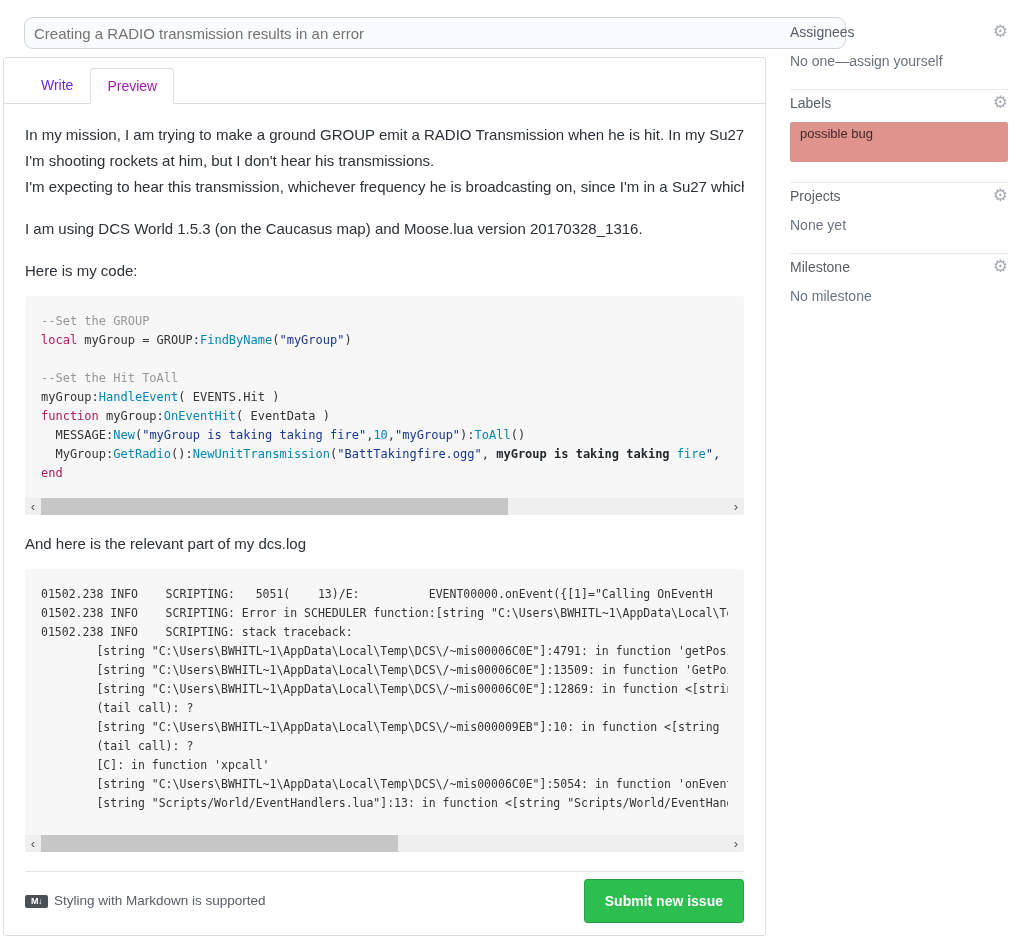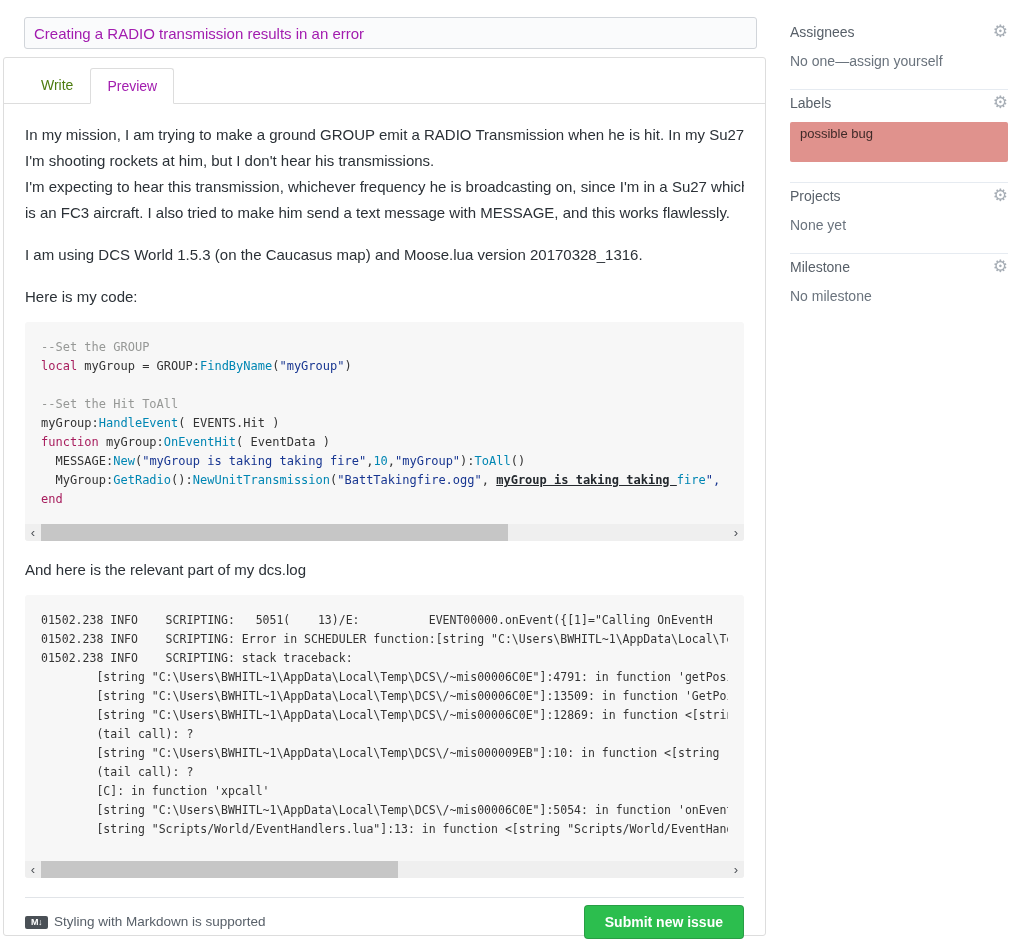--- a/index.html
+++ b/index.html
@@ -3,31 +3,31 @@
 <meta charset="utf-8">
 <style>
   * { box-sizing: border-box; margin: 0; padding: 0; }
   html,body { width:1025px; height:944px; overflow:hidden; background:#fff;
     font-family:"Liberation Sans","DejaVu Sans",sans-serif; }
   body { position:relative; color:#24292e; }
 
   
   .main-col { position:absolute; left:3px; top:0; width:763px; }
 
-  .title-input { position:absolute; left:21px; top:17px; width:733px; height:32px;
-    border:1px solid #d1d5da; border-radius:3px; background:#fafbfc;
-    font-family:"Liberation Sans",sans-serif; font-size:15px; color:#a21caf;
+  .title-input { position:absolute; left:21px; top:17px; width:822px; height:32px;
+    border:1px solid #d1d5da; border-radius:9px; background:#fafbfc;
+    font-family:"Liberation Sans",sans-serif; font-size:15px; color:#737373;
     padding:0 9px; outline:none; }
 
   .panel { position:absolute; left:0; top:57px; width:763px; height:879px;
     border:1px solid #ddd; border-radius:3px; background:#fff; }
 
   .tabnav { height:46px; border-bottom:1px solid #ddd; padding-left:20px;
     display:flex; align-items:flex-end; }
-  .tab { font-size:14px; color:#4d7c0f; padding:9px 16px; cursor:pointer;
+  .tab { font-size:14px; color:#6d28d9; padding:9px 16px; cursor:pointer;
     border:1px solid transparent; }
   .tab.active { color:#a21caf; background:#fff; border-color:#ddd;
     border-bottom-color:#fff; border-radius:3px 3px 0 0; margin-bottom:-1px; }
 
   .panel-body { padding:18px 21px 0 21px; font-size:15px; line-height:26px;
     color:#2b3137; overflow:hidden; }
   .para { margin-bottom:12px; }
   .para .pline { white-space:nowrap; overflow:hidden; }
   .para.mt16 { margin-top:16px; }
 
@@ -38,40 +38,40 @@
     font-size:12px; line-height:19px; }
   .code-log { font-family:"DejaVu Sans Mono","Liberation Mono",monospace;
     font-size:11.5px; line-height:19px; color:#333; }
   .code-lua .line, .code-log .line { height:19px; white-space:pre; overflow:hidden; }
   .tok-c { color:#969896; }
   .tok-k { color:#a71d5d; }
   .tok-f { color:#0086b3; }
   .tok-s { color:#183691; }
   .tok-n { color:#0086b3; }
   .tok-p { color:#333; }
-  .tok-b { color:#24292e; font-weight:bold;text-decoration:underline; }
+  .tok-b { color:#24292e; font-weight:bold; }
 
   .hscroll { height:17px; margin:15px -16px 0 -16px; background:#efefef;
     display:flex; align-items:stretch; }
   .hscroll.log-gap { margin-top:22px; }
   .scroll-btn { width:16px; display:flex; align-items:center; justify-content:center;
     color:#4d5156; font-size:13px; line-height:17px; cursor:pointer; user-select:none; }
   .scroll-track { flex:1; position:relative; }
   .scroll-thumb { position:absolute; left:0; top:0; bottom:0; background:#c6c6c6; }
 
   
   .form-footer { margin-top:19px; border-top:1px solid #e1e4e8; padding:7px 0;
     display:flex; align-items:center; justify-content:space-between; }
   .md-note { display:flex; align-items:center; color:#586069; font-size:13.5px; }
   .md-badge { display:inline-flex; align-items:center; justify-content:center;
     width:23px; height:13px; border-radius:2px; background:#4a5056; color:#fff;
     font-size:9px; font-weight:bold; letter-spacing:-0.5px; margin-right:6px; }
   .submit-btn { background:#2cbe4e; color:#fff; font-family:"Liberation Sans",sans-serif;
     font-size:14px; font-weight:bold; border:1px solid rgba(27,31,35,0.2);
-    border-radius:4px; padding:0 20px; height:34px; cursor:pointer; }
+    border-radius:4px; padding:0 20px; height:44px; cursor:pointer; }
 
   
   .sidebar { position:absolute; left:790px; top:0; width:218px; }
   .side-sect { padding:4px 0 20px 0; border-bottom:1px solid #e6ebf1; }
   .side-sect.first { padding-top:23px; }
   .side-sect.last { border-bottom:none; }
   .sect-head { display:flex; align-items:center; justify-content:space-between; }
   .sect-title { font-size:14px; color:#586069; }
   .gear { color:#a6adb5; font-size:17px; line-height:17px; cursor:pointer; user-select:none; }
   .sect-value { margin-top:13px; font-size:14px; color:#6a737d; }
@@ -91,21 +91,20 @@
       <div class="tab">Write</div>
       <div class="tab active">Preview</div>
     </div>
 
     <div class="panel-body">
 
       <div class="para">
           <div class="pline">In my mission, I am trying to make a ground GROUP emit a RADIO Transmission when he is hit. In my Su27,</div>
           <div class="pline">I'm shooting rockets at him, but I don't hear his transmissions.</div>
           <div class="pline">I'm expecting to hear this transmission, whichever frequency he is broadcasting on, since I'm in a Su27 which</div>
-          <div class="pline">is an FC3 aircraft. I also tried to make him send a text message with MESSAGE, and this works flawlessly.</div>
         </div>
 
       <div class="para mt16">
         <div class="pline">I am using DCS World 1.5.3 (on the Caucasus map) and Moose.lua version 20170328_1316.</div>
       </div>
 
       <div class="para mt16">
         <div class="pline">Here is my code:</div>
       </div>
 

